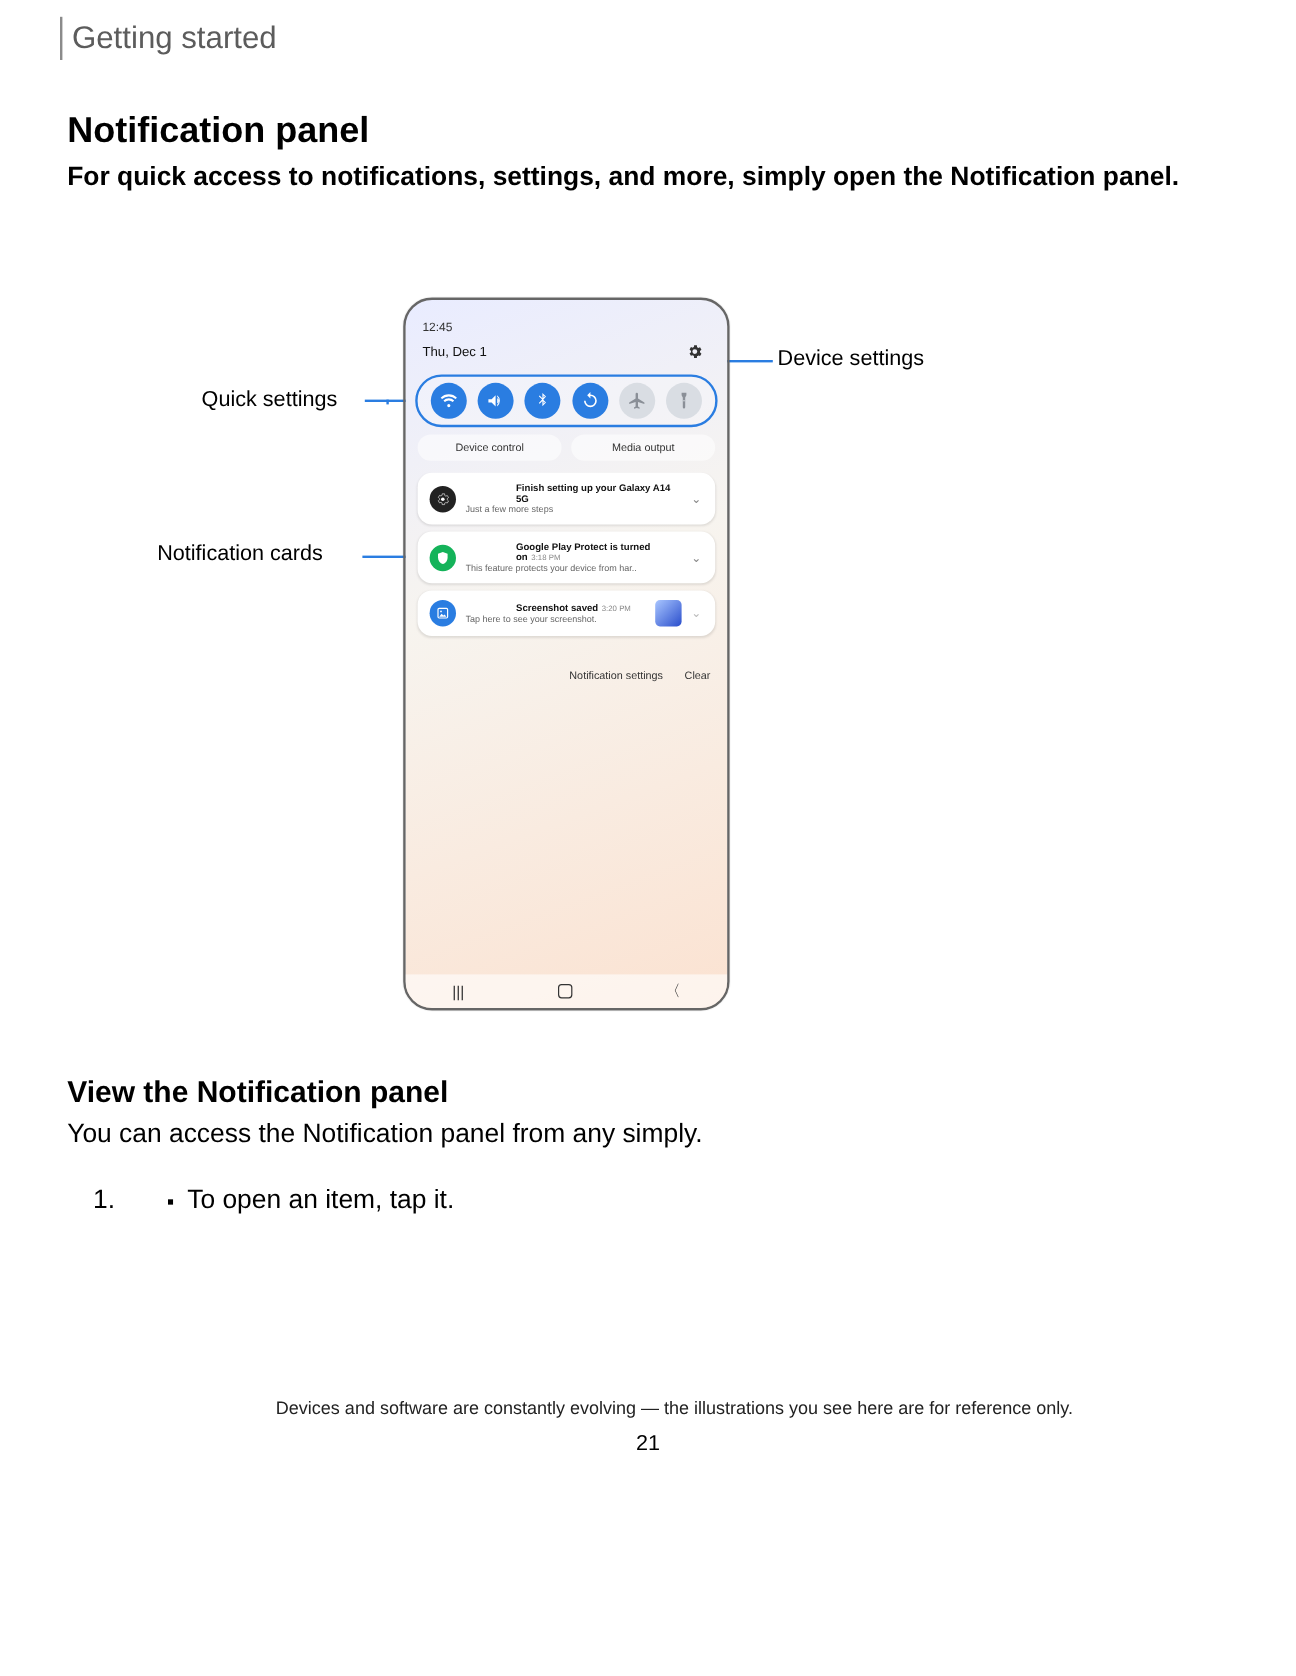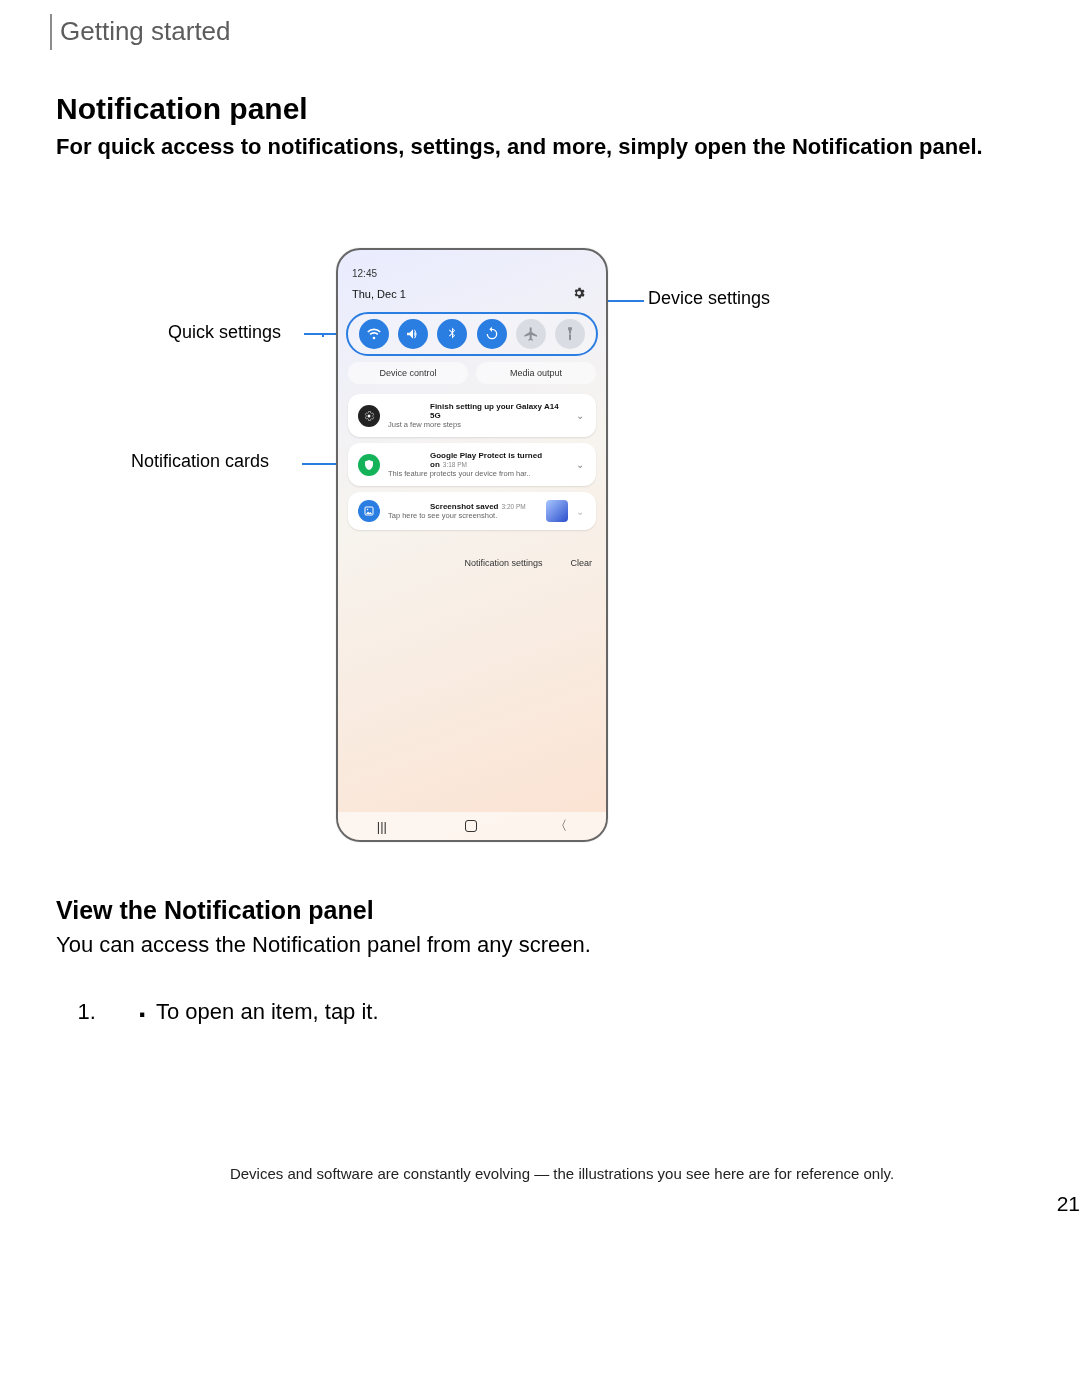--- a/index.html
+++ b/index.html
@@ -140,21 +140,21 @@
   .chev {
     width:10px; color:#888; font-size:10px;
   }
   .thumb {
     width:22px; height:22px; border-radius:4px;
     background: linear-gradient(135deg,#a9c6ff,#2a4ecc);
     flex-shrink:0;
   }
   .actions {
     position:absolute; right:14px; top:308px;
-    display:flex; gap:28px;
+    display:flex; gap:18px;
     font-size:9px; color:#333;
   }
   .navbar {
     position:absolute; left:0; right:0; bottom:0;
     height:28px; background: rgba(255,255,255,.6);
     display:flex; align-items:center; justify-content:space-around;
     color:#333;
   }
   .navbar span { font-size:13px; }
   
@@ -186,41 +186,41 @@
   .p2 {
     font-size:22px;
     position:absolute; left:56px; top:932px;
   }
   .ol {
     position:absolute; left:82px; top:976px;
     font-size:22px;
   }
   .ol li { list-style-position: outside; margin-left: 20px; line-height:1.6;}
   .ul {
-    margin-top:18px; margin-left:34px;
+    margin-top:6px; margin-left:34px;
   }
   .ul li { list-style: none; position:relative; line-height:1.65;}
   .ul li::before {
     content:"·"; position:absolute; left:-18px; top:-4px; font-size:30px; font-weight:700;
   }
   .footer {
     position:absolute;
     left:0; right:0;
     top:1165px;
     text-align:center;
     font-size:15px;
     color:#222;
     padding-left:44px;
   }
   .pagenum {
     position:absolute;
     left:0; right:0;
     top:1192px;
-    text-align:right;
-    font-size:21px;
+    text-align:center;
+    font-size:18px;
   }
 </style>
 </head>
 <body>
 
 <div class="hline"></div>
 <div class="header-title">Getting started</div>
 
 <div class="h1">Notification panel</div>
 <div class="intro">For quick access to notifications, settings, and more, simply open the Notification panel.</div>
@@ -335,21 +335,21 @@
 
     <div class="navbar">
       <span>|||</span>
       <span style="border:1.5px solid #333; width:12px; height:12px; border-radius:3px; display:inline-block;"></span>
       <span>〈</span>
     </div>
   </div>
 </div>
 
 <div class="h2">View the Notification panel</div>
-<div class="p2">You can access the Notification panel from any screen.</div>
+<div class="p2">You can access the Notification panel from any simply.</div>
 
 <ol class="ol">
   <li>
     <ul class="ul">
       <li>To open an item, tap it.</li>
     </ul>
   </li>
 </ol>
 
 <div class="footer">Devices and software are constantly evolving — the illustrations you see here are for reference only.</div>

